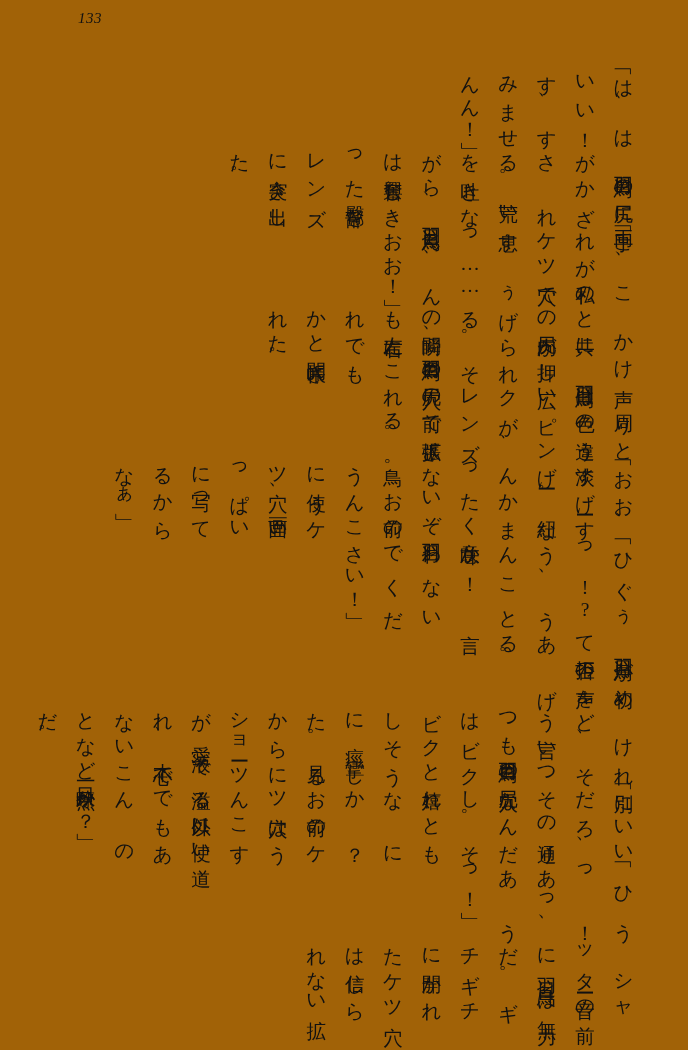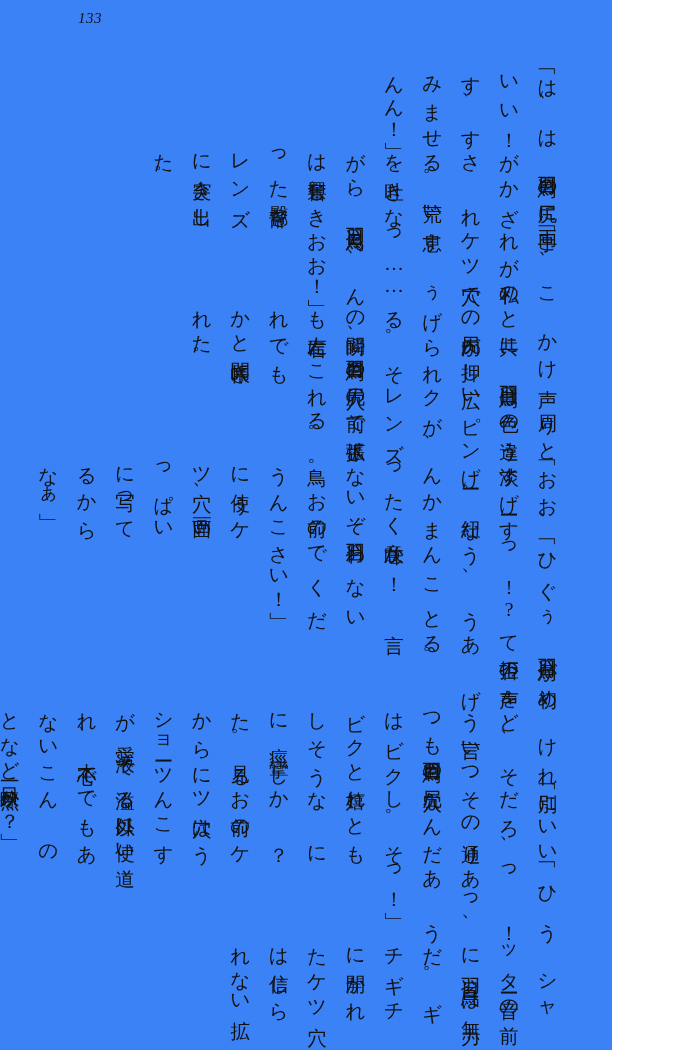--- a/index.html
+++ b/index.html
@@ -2,23 +2,23 @@
 <html><head>
 <meta charset="utf-8">
 <style>
   html, body {
     margin: 0;
     padding: 0;
     background: #ffffff;
   }
   .page {
     position: relative;
-    width: 612px;
+    width: 688px;
     height: 1050px;
-    background: #3b82f6;
+    background: #a16207;
     overflow: hidden;
     font-family: "Liberation Serif", "DejaVu Serif", serif;
     color: #111111;
   }
   .page-number {
     position: absolute;
     top: 10px;
     left: 78px;
     font-family: "Liberation Serif", "DejaVu Serif", serif;
     font-style: italic;

